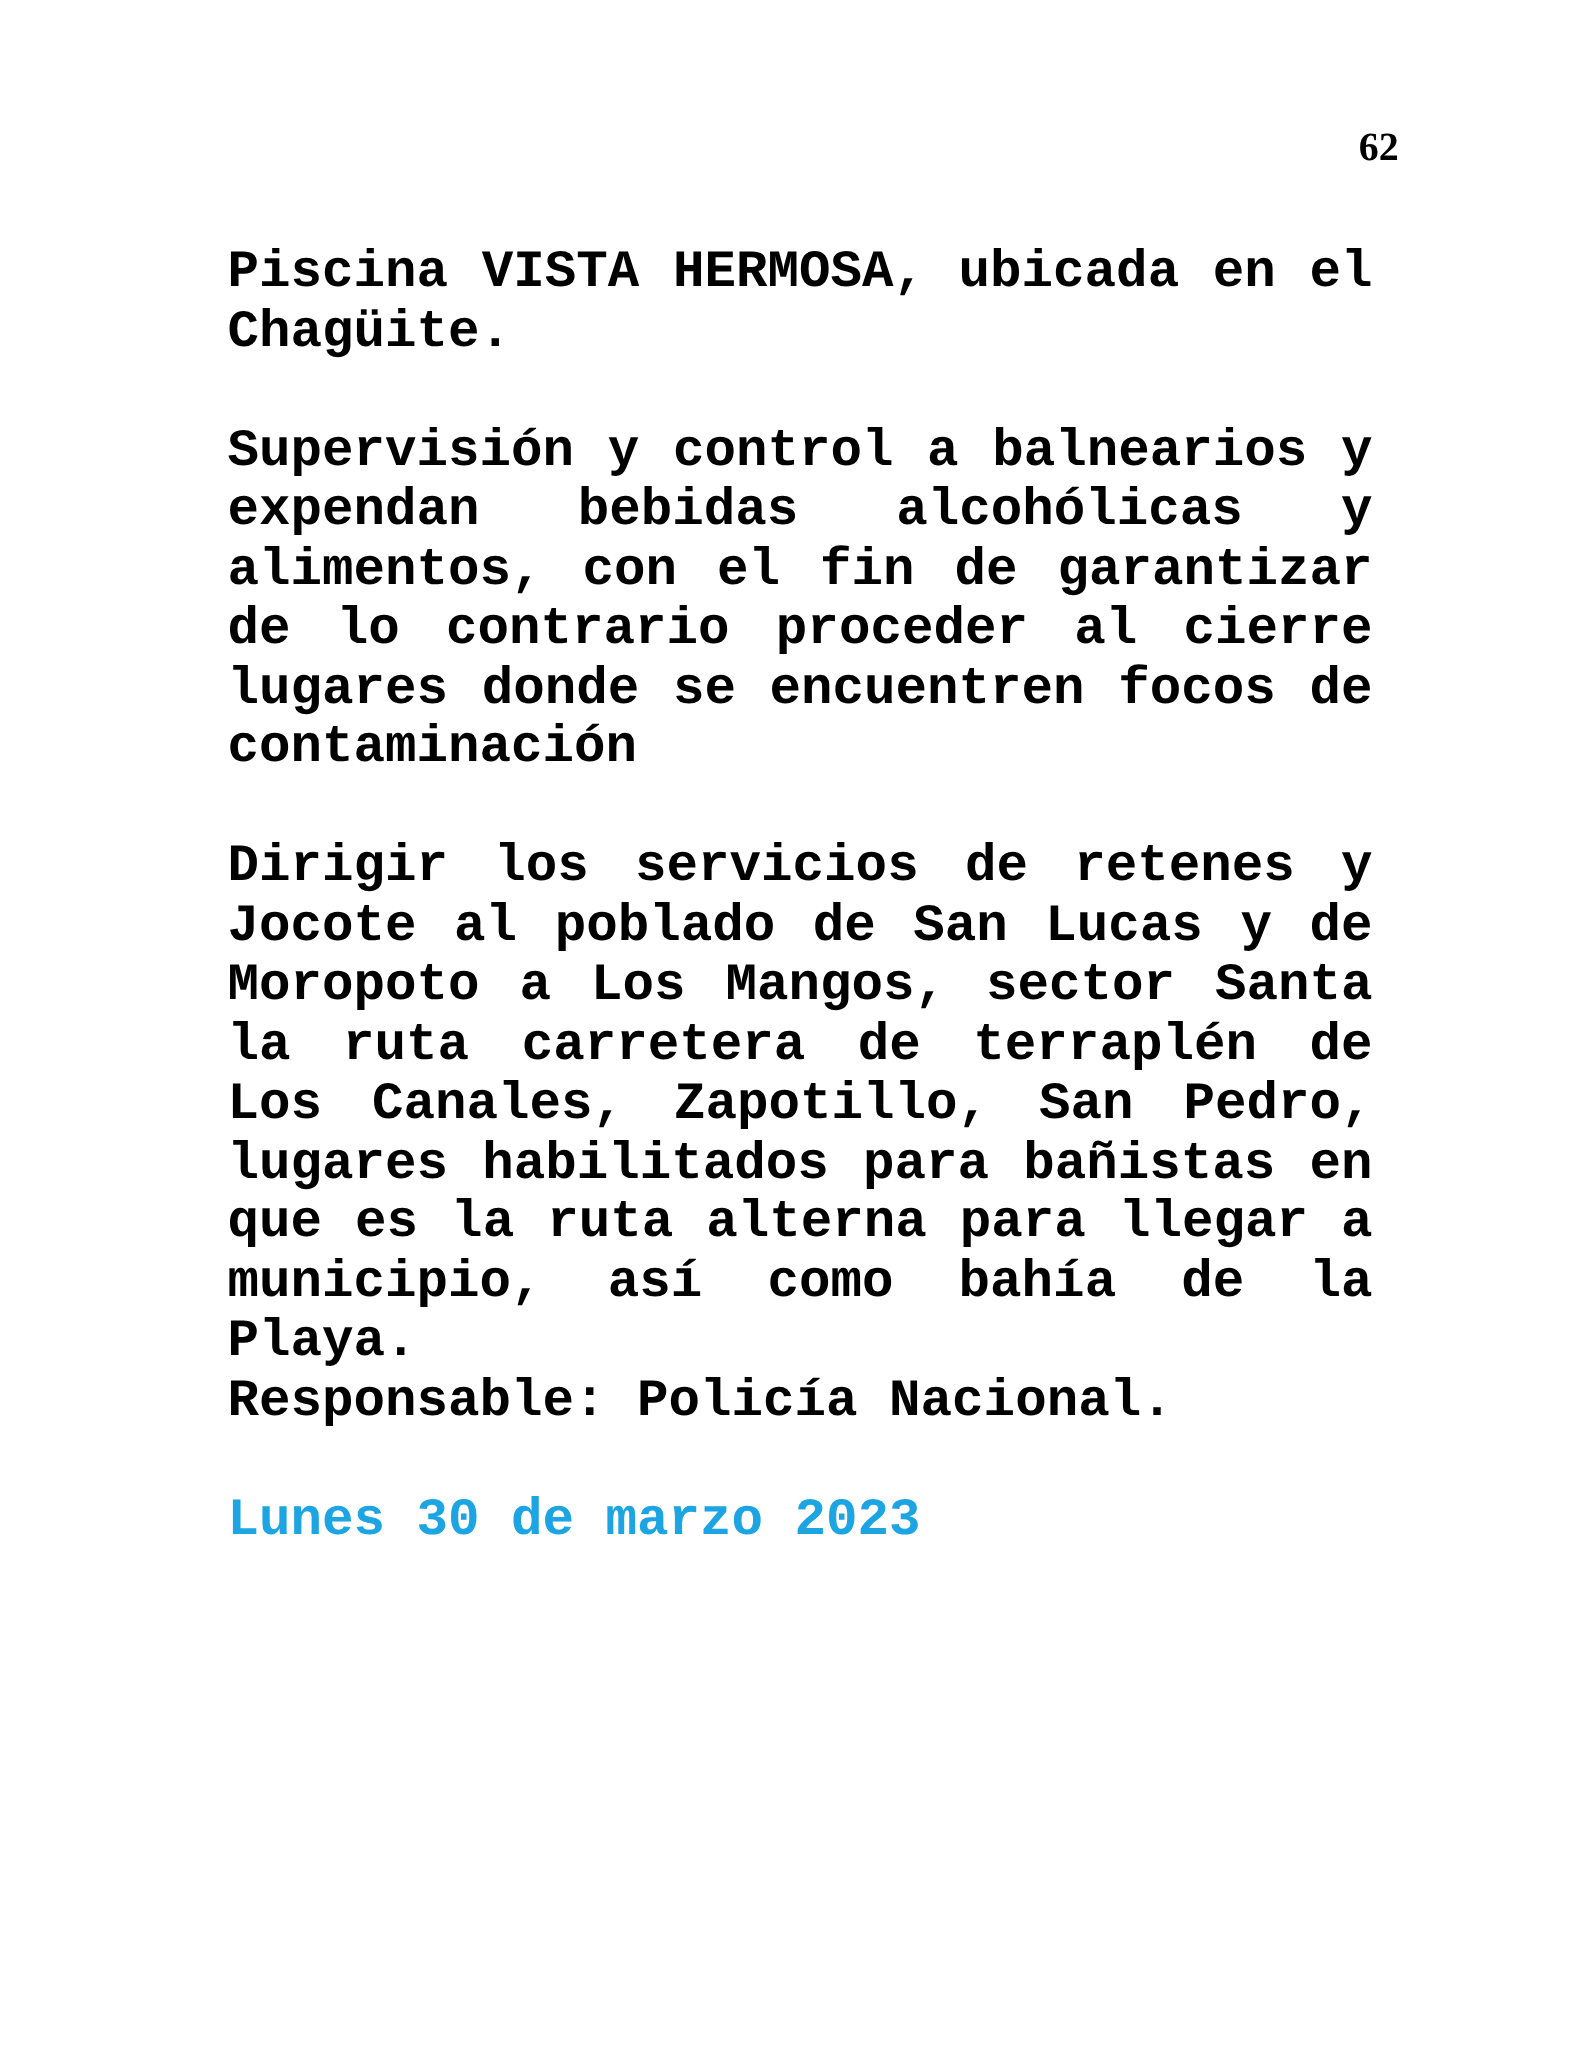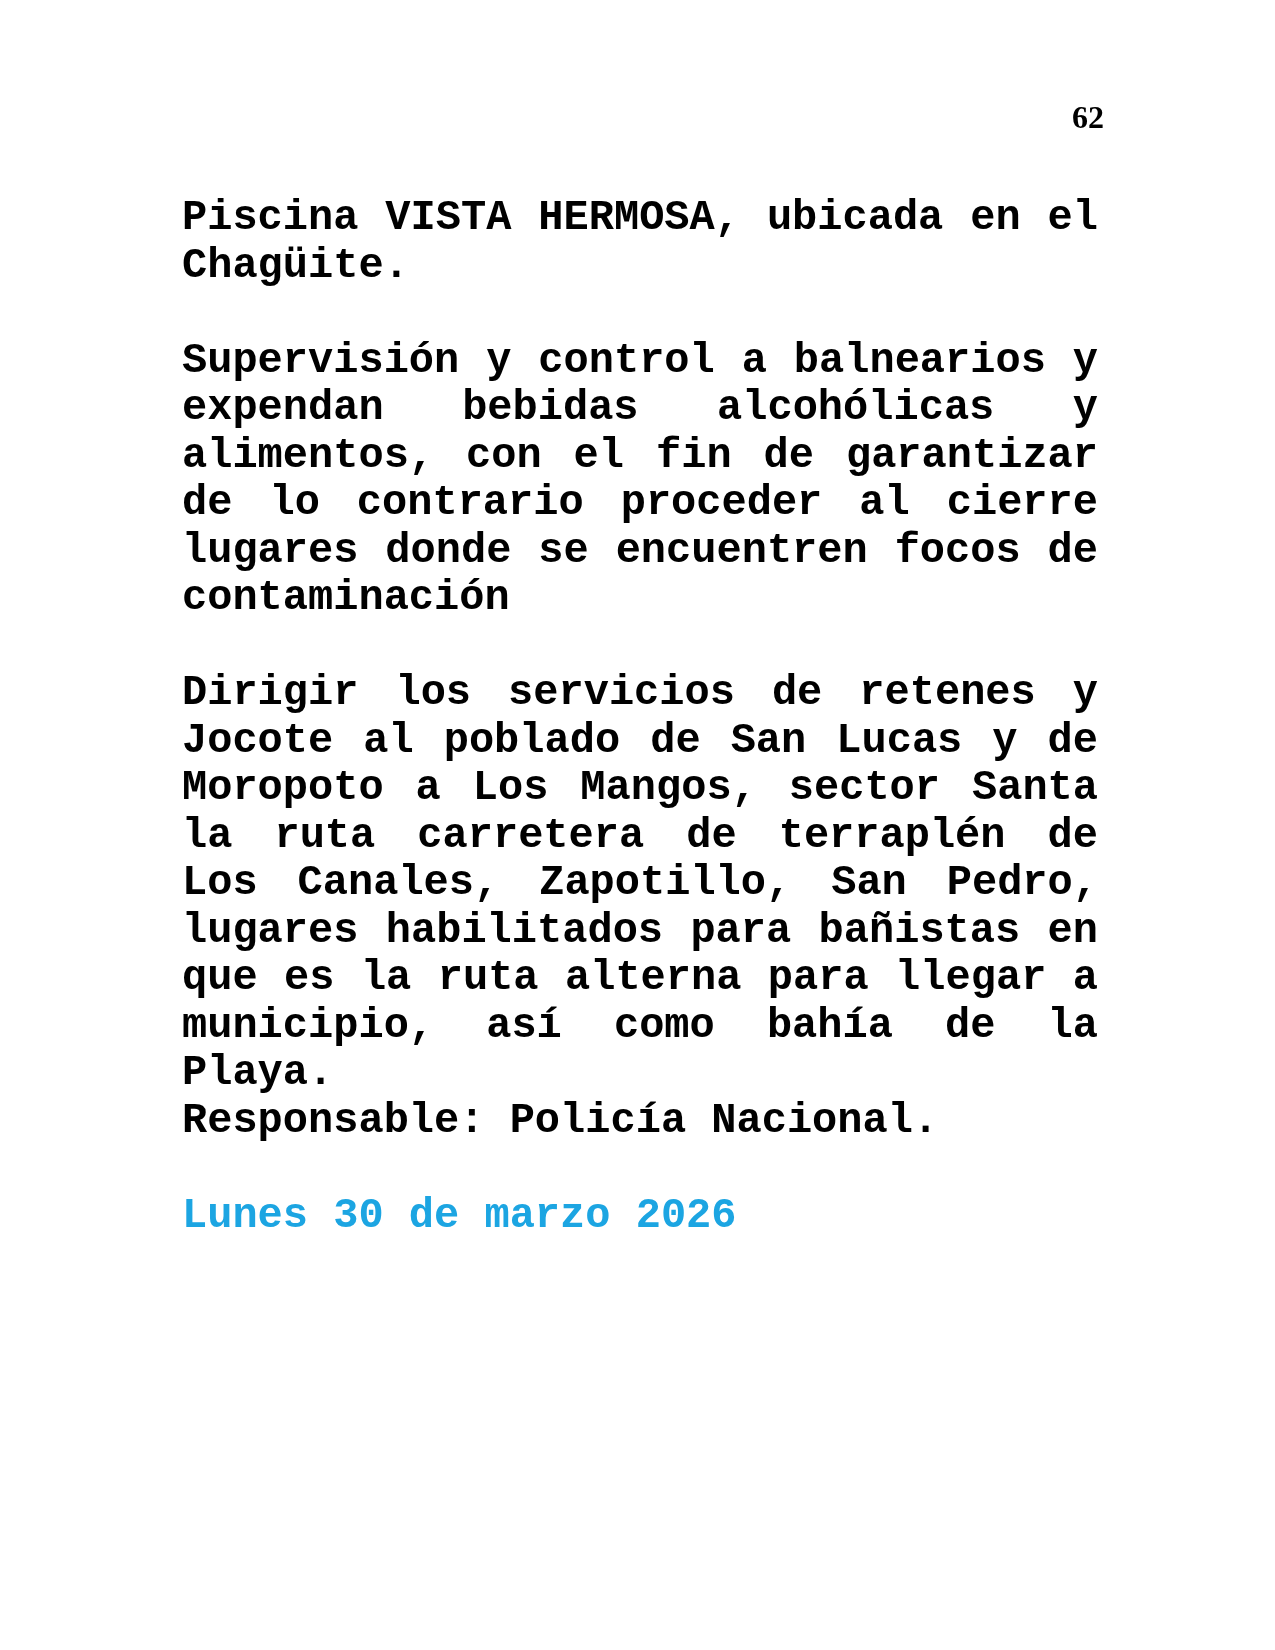--- a/index.html
+++ b/index.html
@@ -15,21 +15,21 @@
   .page {
     position: relative;
     width: 1275px;
     height: 1650px;
     background: #ffffff;
     overflow: hidden;
   }
   .page-number {
     position: absolute;
     top: 101px;
-    right: 171px;
+    right: 156px;
     font-family: "Liberation Serif", serif;
     font-weight: bold;
     font-size: 32px;
     line-height: 1;
     color: #000000;
   }
   .content {
     position: absolute;
     left: 182px;
     top: 195px;
@@ -90,17 +90,17 @@
       <div class="line j">la ruta carretera de terraplén de San Lucas,</div>
       <div class="line j">Los Canales, Zapotillo, San Pedro, La Playa ya</div>
       <div class="line j">lugares habilitados para bañistas en el</div>
       <div class="line j">que es la ruta alterna para llegar a los dos</div>
       <div class="line j">municipio, así como bahía de la comunidad La</div>
       <div class="line">Playa.</div>
       <div class="line">Responsable: Policía Nacional.</div>
     </section>
 
     <section class="paragraph" style="color: rgb(28, 165, 226);">
-      <div class="line">Lunes 30 de marzo 2026</div>
+      <div class="line">Lunes 30 de marzo 2023</div>
     </section>
 
   </main>
 </div>
 
 </body></html>

